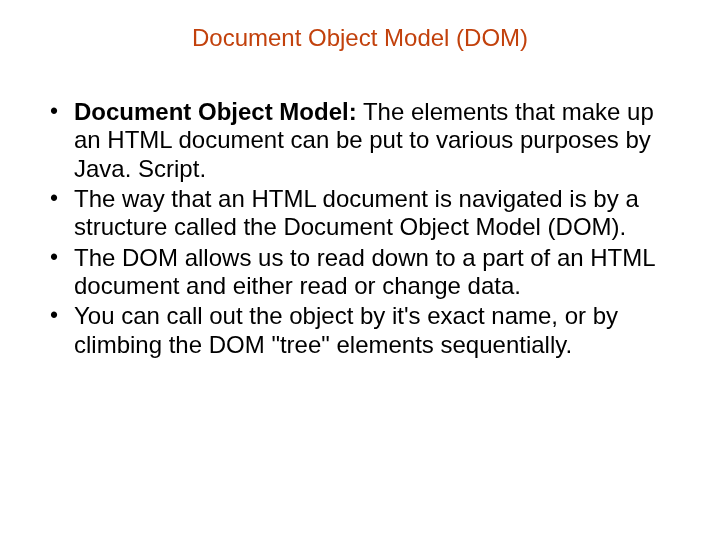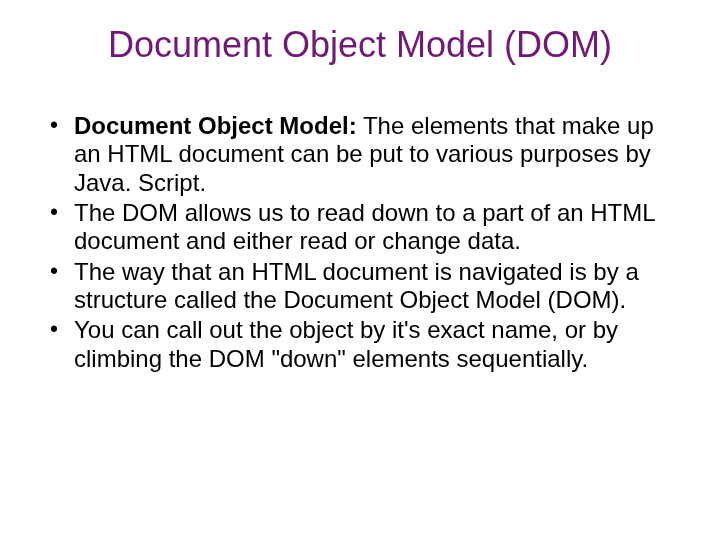--- a/index.html
+++ b/index.html
@@ -5,22 +5,22 @@
     * { margin: 0; padding: 0; box-sizing: border-box; }
     body {
       width: 720px;
       height: 540px;
       background: #ffffff;
       font-family: Arial, Helvetica, sans-serif;
       padding: 24px 46px 28px 46px;
       color: #000;
     }
     .title {
-      color: #701a75;
-      font-size: 36px;
+      color: #c2410c;
+      font-size: 24px;
       font-weight: 400;
       text-align: center;
       margin-bottom: 46px;
       font-family: Arial, Helvetica, sans-serif;
     }
     ul.bullets {
       list-style: none;
       padding-left: 0;
     }
     ul.bullets li {
@@ -47,21 +47,21 @@
 </head>
 <body>
 
 <h1 class="title">Document Object Model (DOM)</h1>
 
 <ul class="bullets">
   <li>
     <span class="lead">Document Object Model:</span><span> The elements that make up an HTML document can be put to various purposes by Java. Script.</span>
   </li>
   <li>
+    <span>The way that an HTML document is navigated is by a structure called the Document Object Model (DOM).</span>
+  </li>
+  <li>
     <span>The DOM allows us to read down to a part of an HTML document and either read or change data.</span>
   </li>
   <li>
-    <span>The way that an HTML document is navigated is by a structure called the Document Object Model (DOM).</span>
-  </li>
-  <li>
-    <span>You can call out the object by it's exact name, or by climbing the DOM "down" elements sequentially.</span>
+    <span>You can call out the object by it's exact name, or by climbing the DOM "tree" elements sequentially.</span>
   </li>
 </ul>
 
 </body></html>

